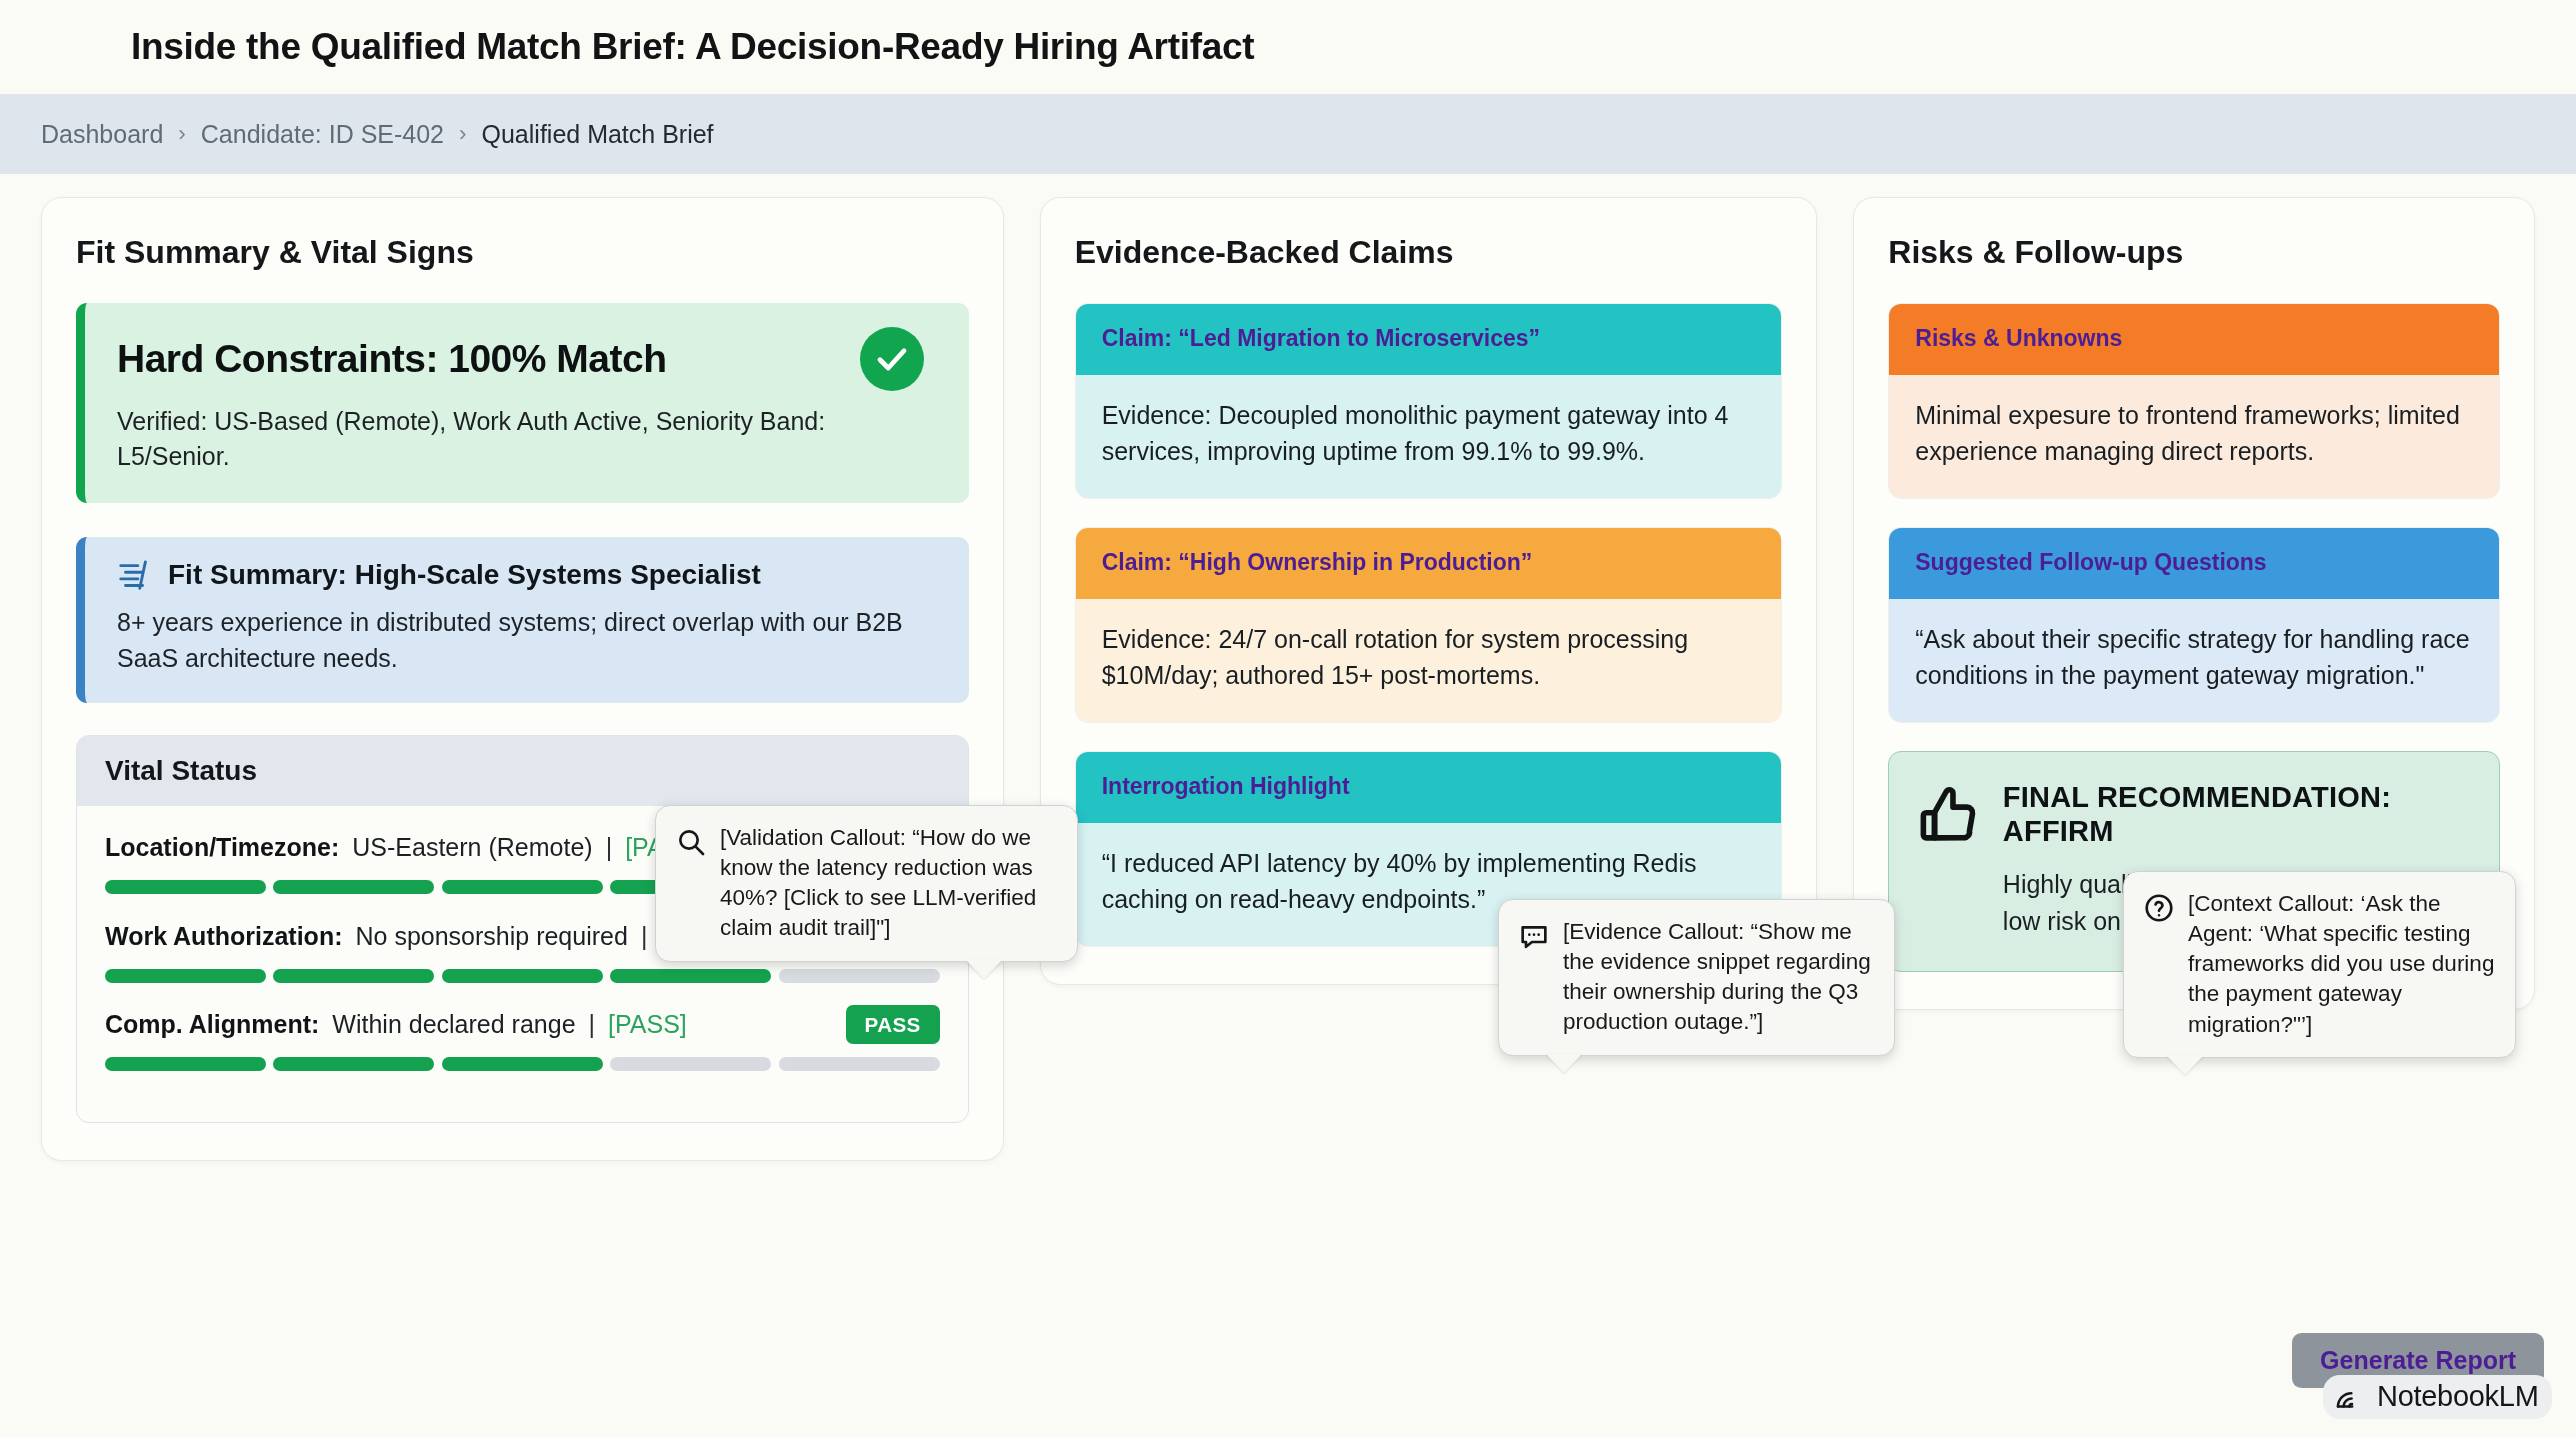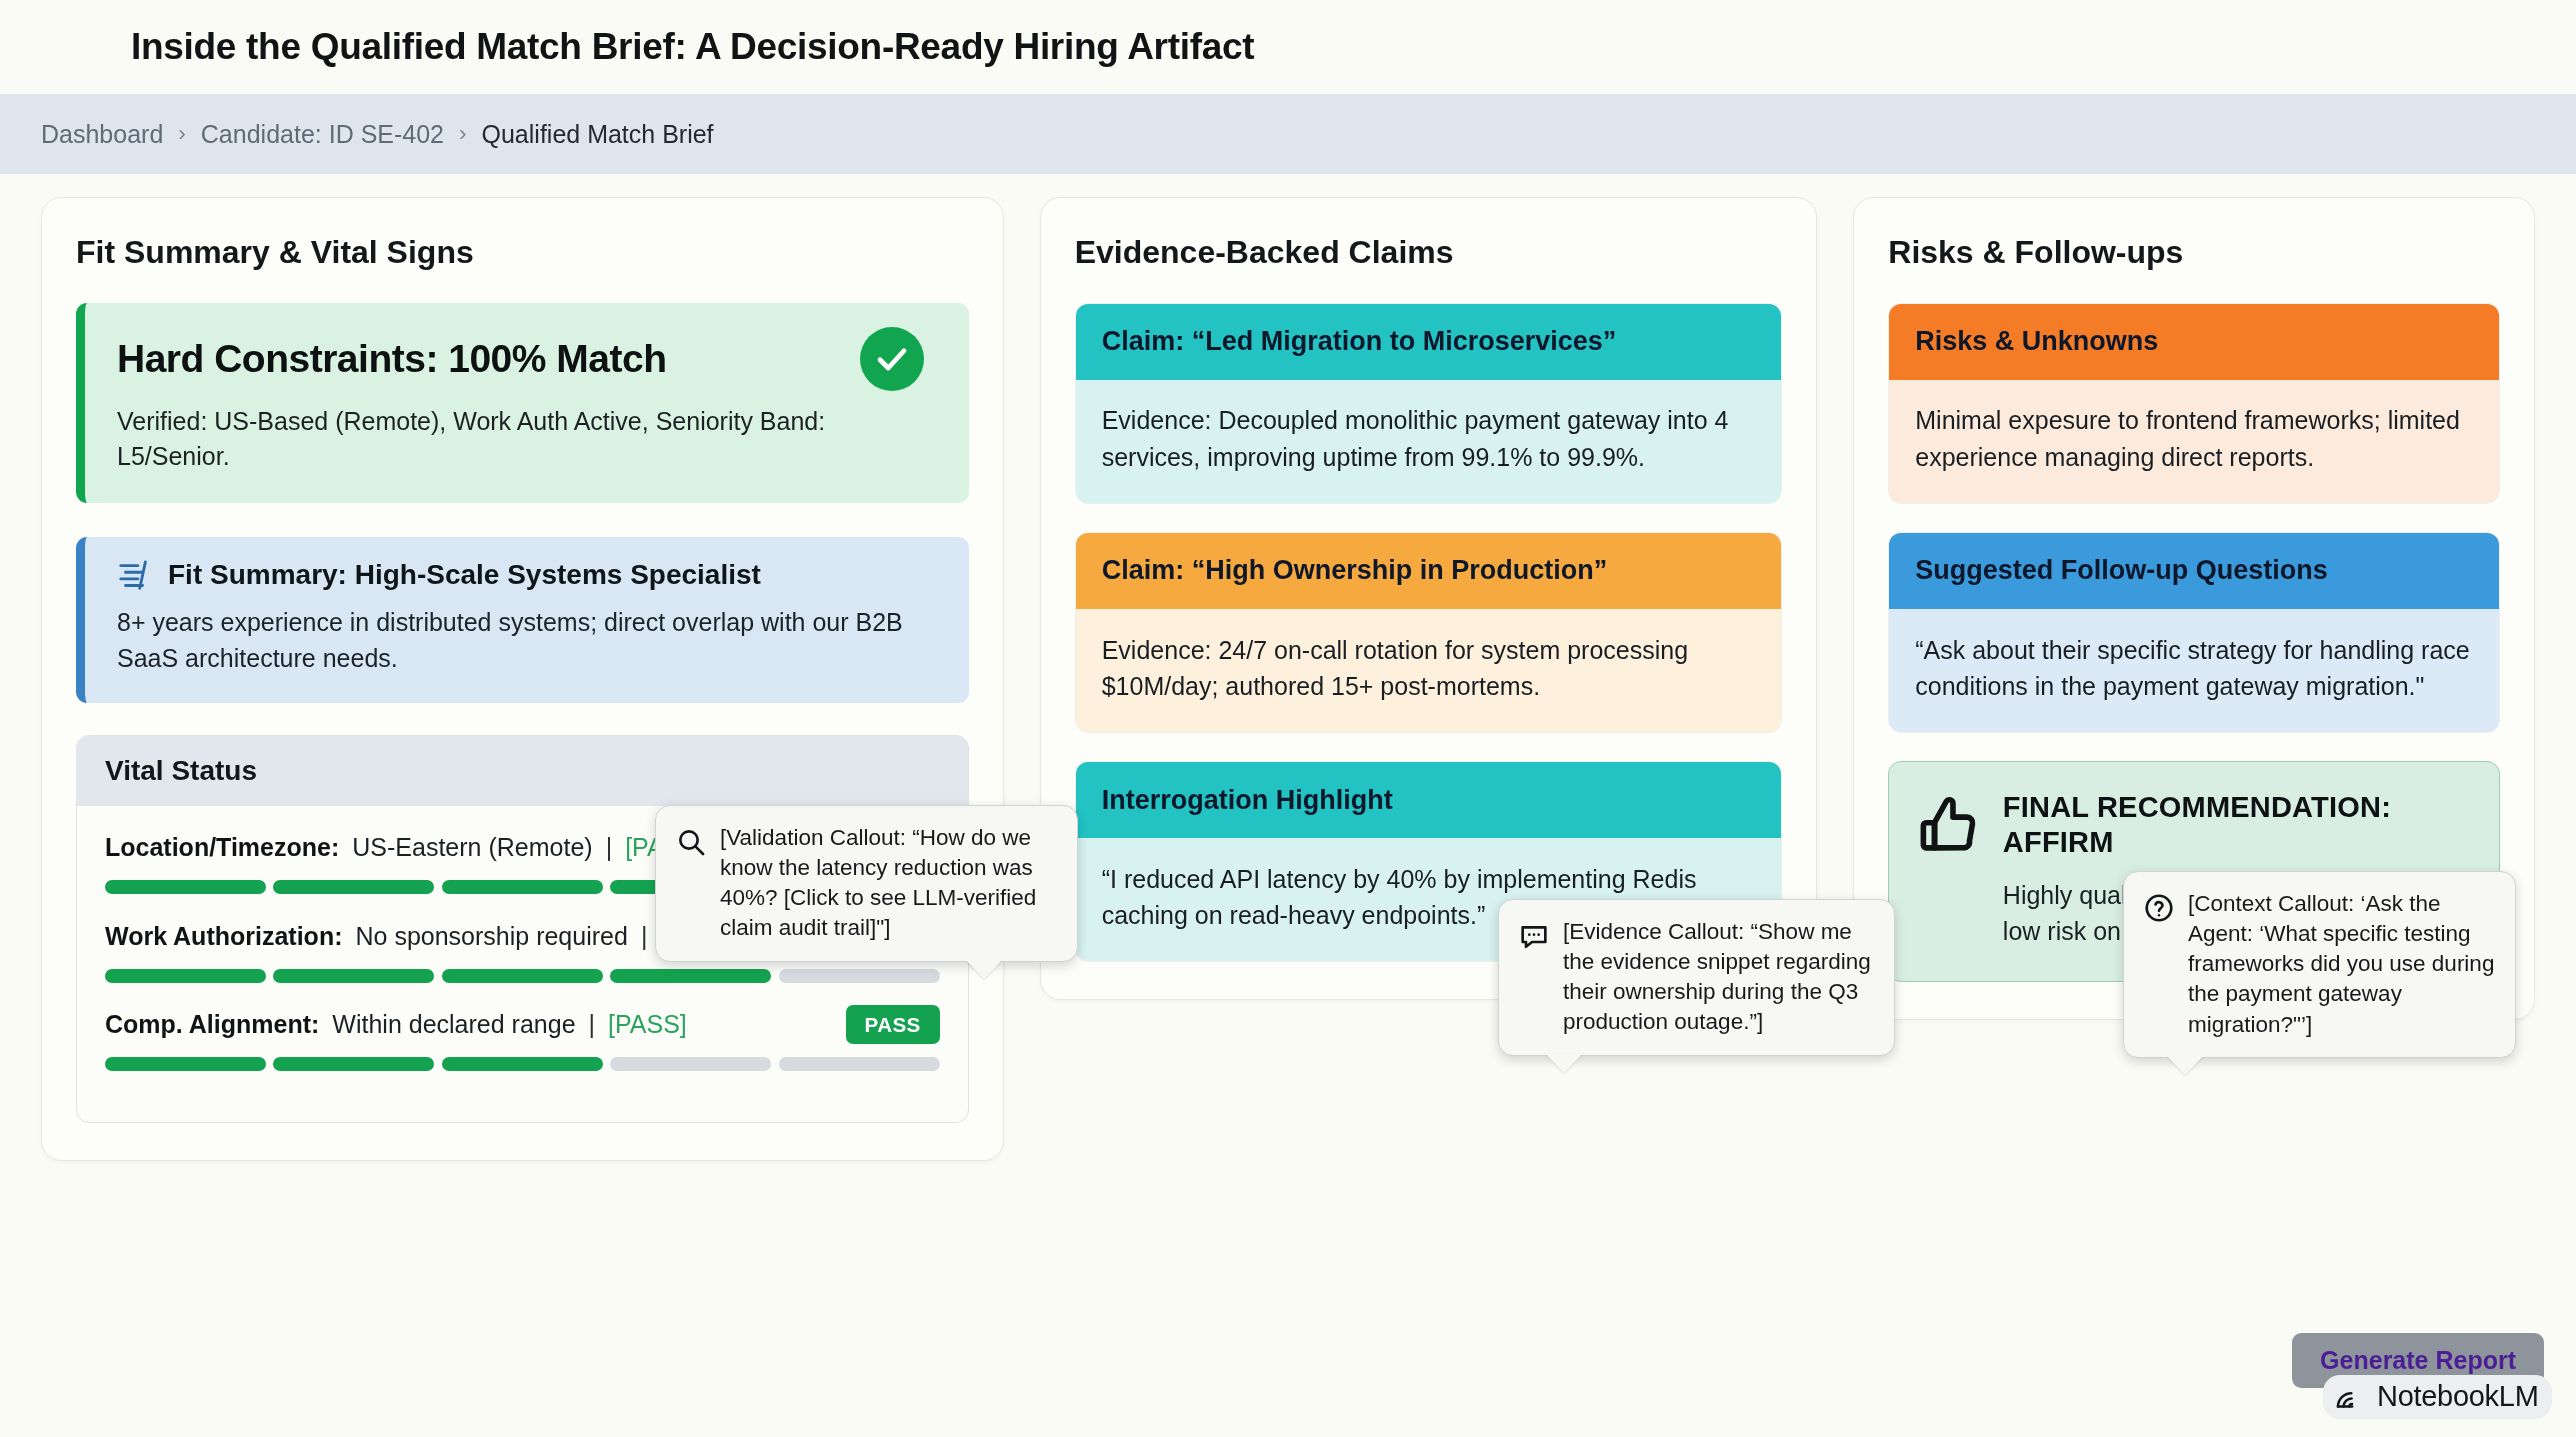--- a/index.html
+++ b/index.html
@@ -211,24 +211,24 @@
   
   .claim {
     border-radius: 13px;
     overflow: hidden;
     margin-bottom: 28px;
     border: 0.9px solid rgba(0,0,0,0.06);
   }
   .claim:last-child { margin-bottom: 0; }
   .claim-head {
     padding: 20.6px 26px;
-    font-size: 27px;
+    font-size: 23px;
     font-weight: bold;
     line-height: 1.3;
-    color: #0f172a;
+    color: #4c1d95;
   }
   .claim-body {
     padding: 22.5px 26px 28px 26px;
     font-size: 25px;
     line-height: 1.45;
     color: #191e22;
   }
   .teal  .claim-head { background: #23c3c4; }
   .teal  .claim-body { background: #d7f2f1; }
   .orange .claim-head { background: #f5a93e; }

